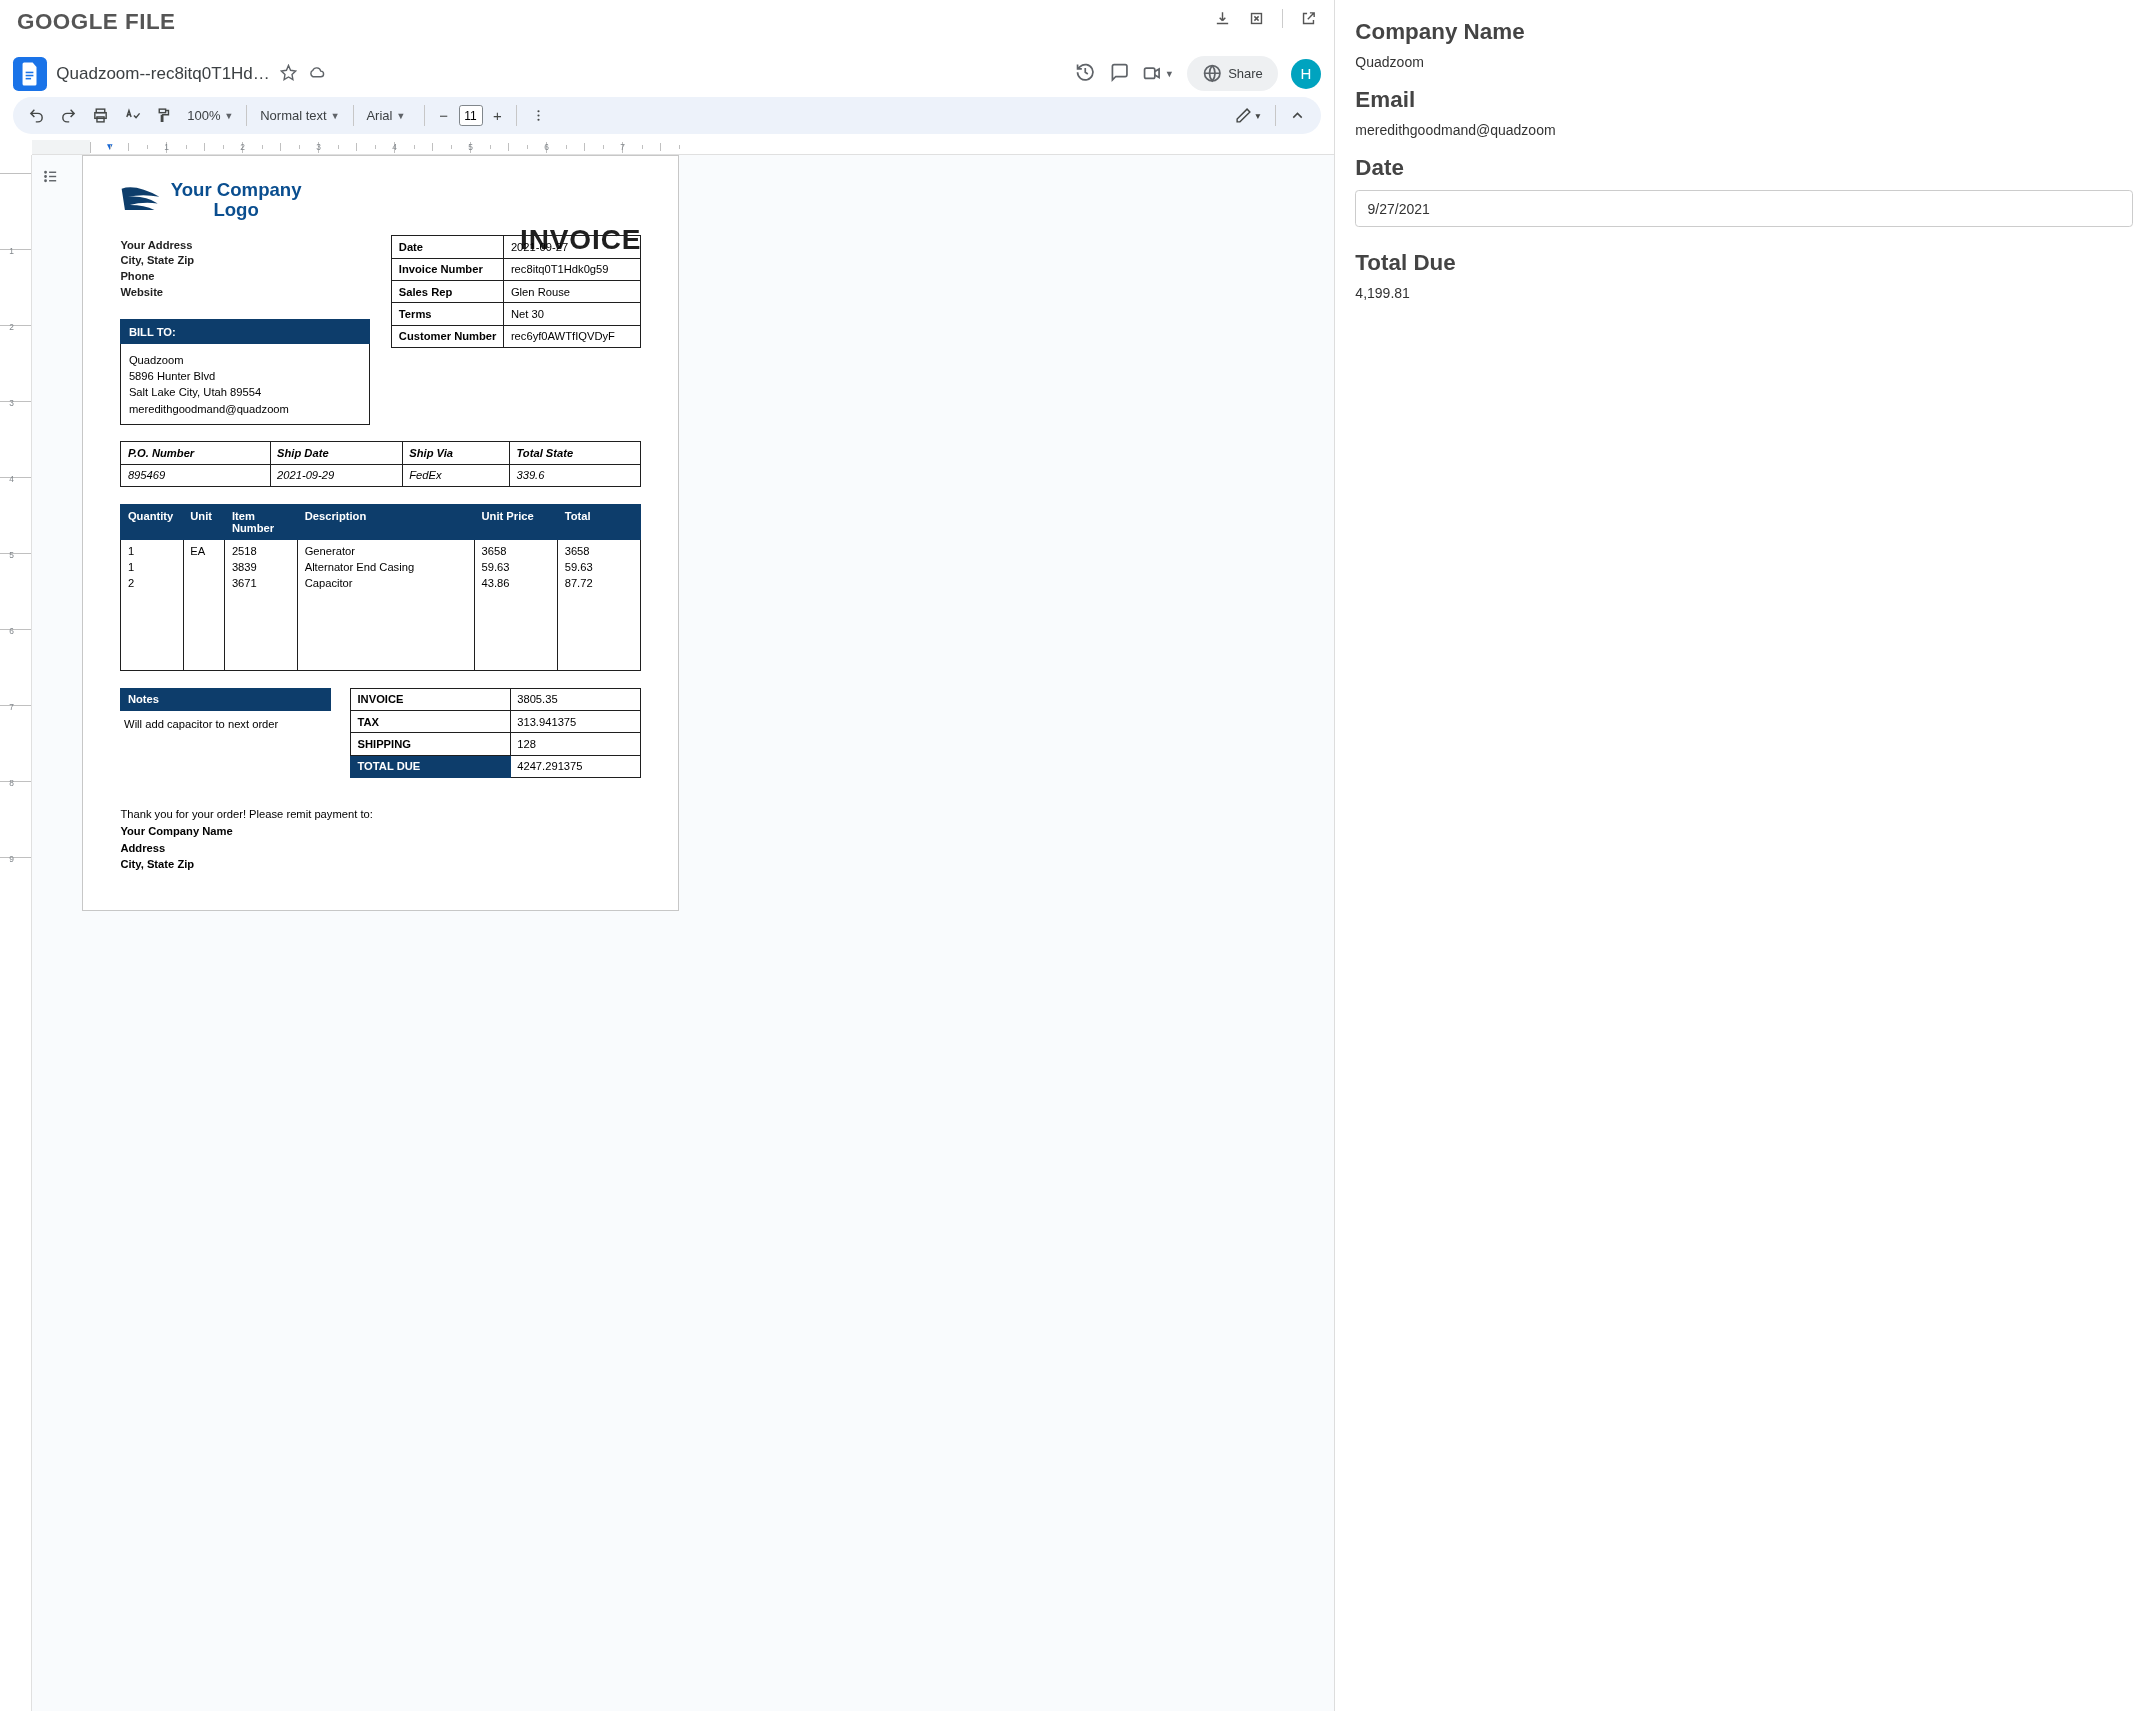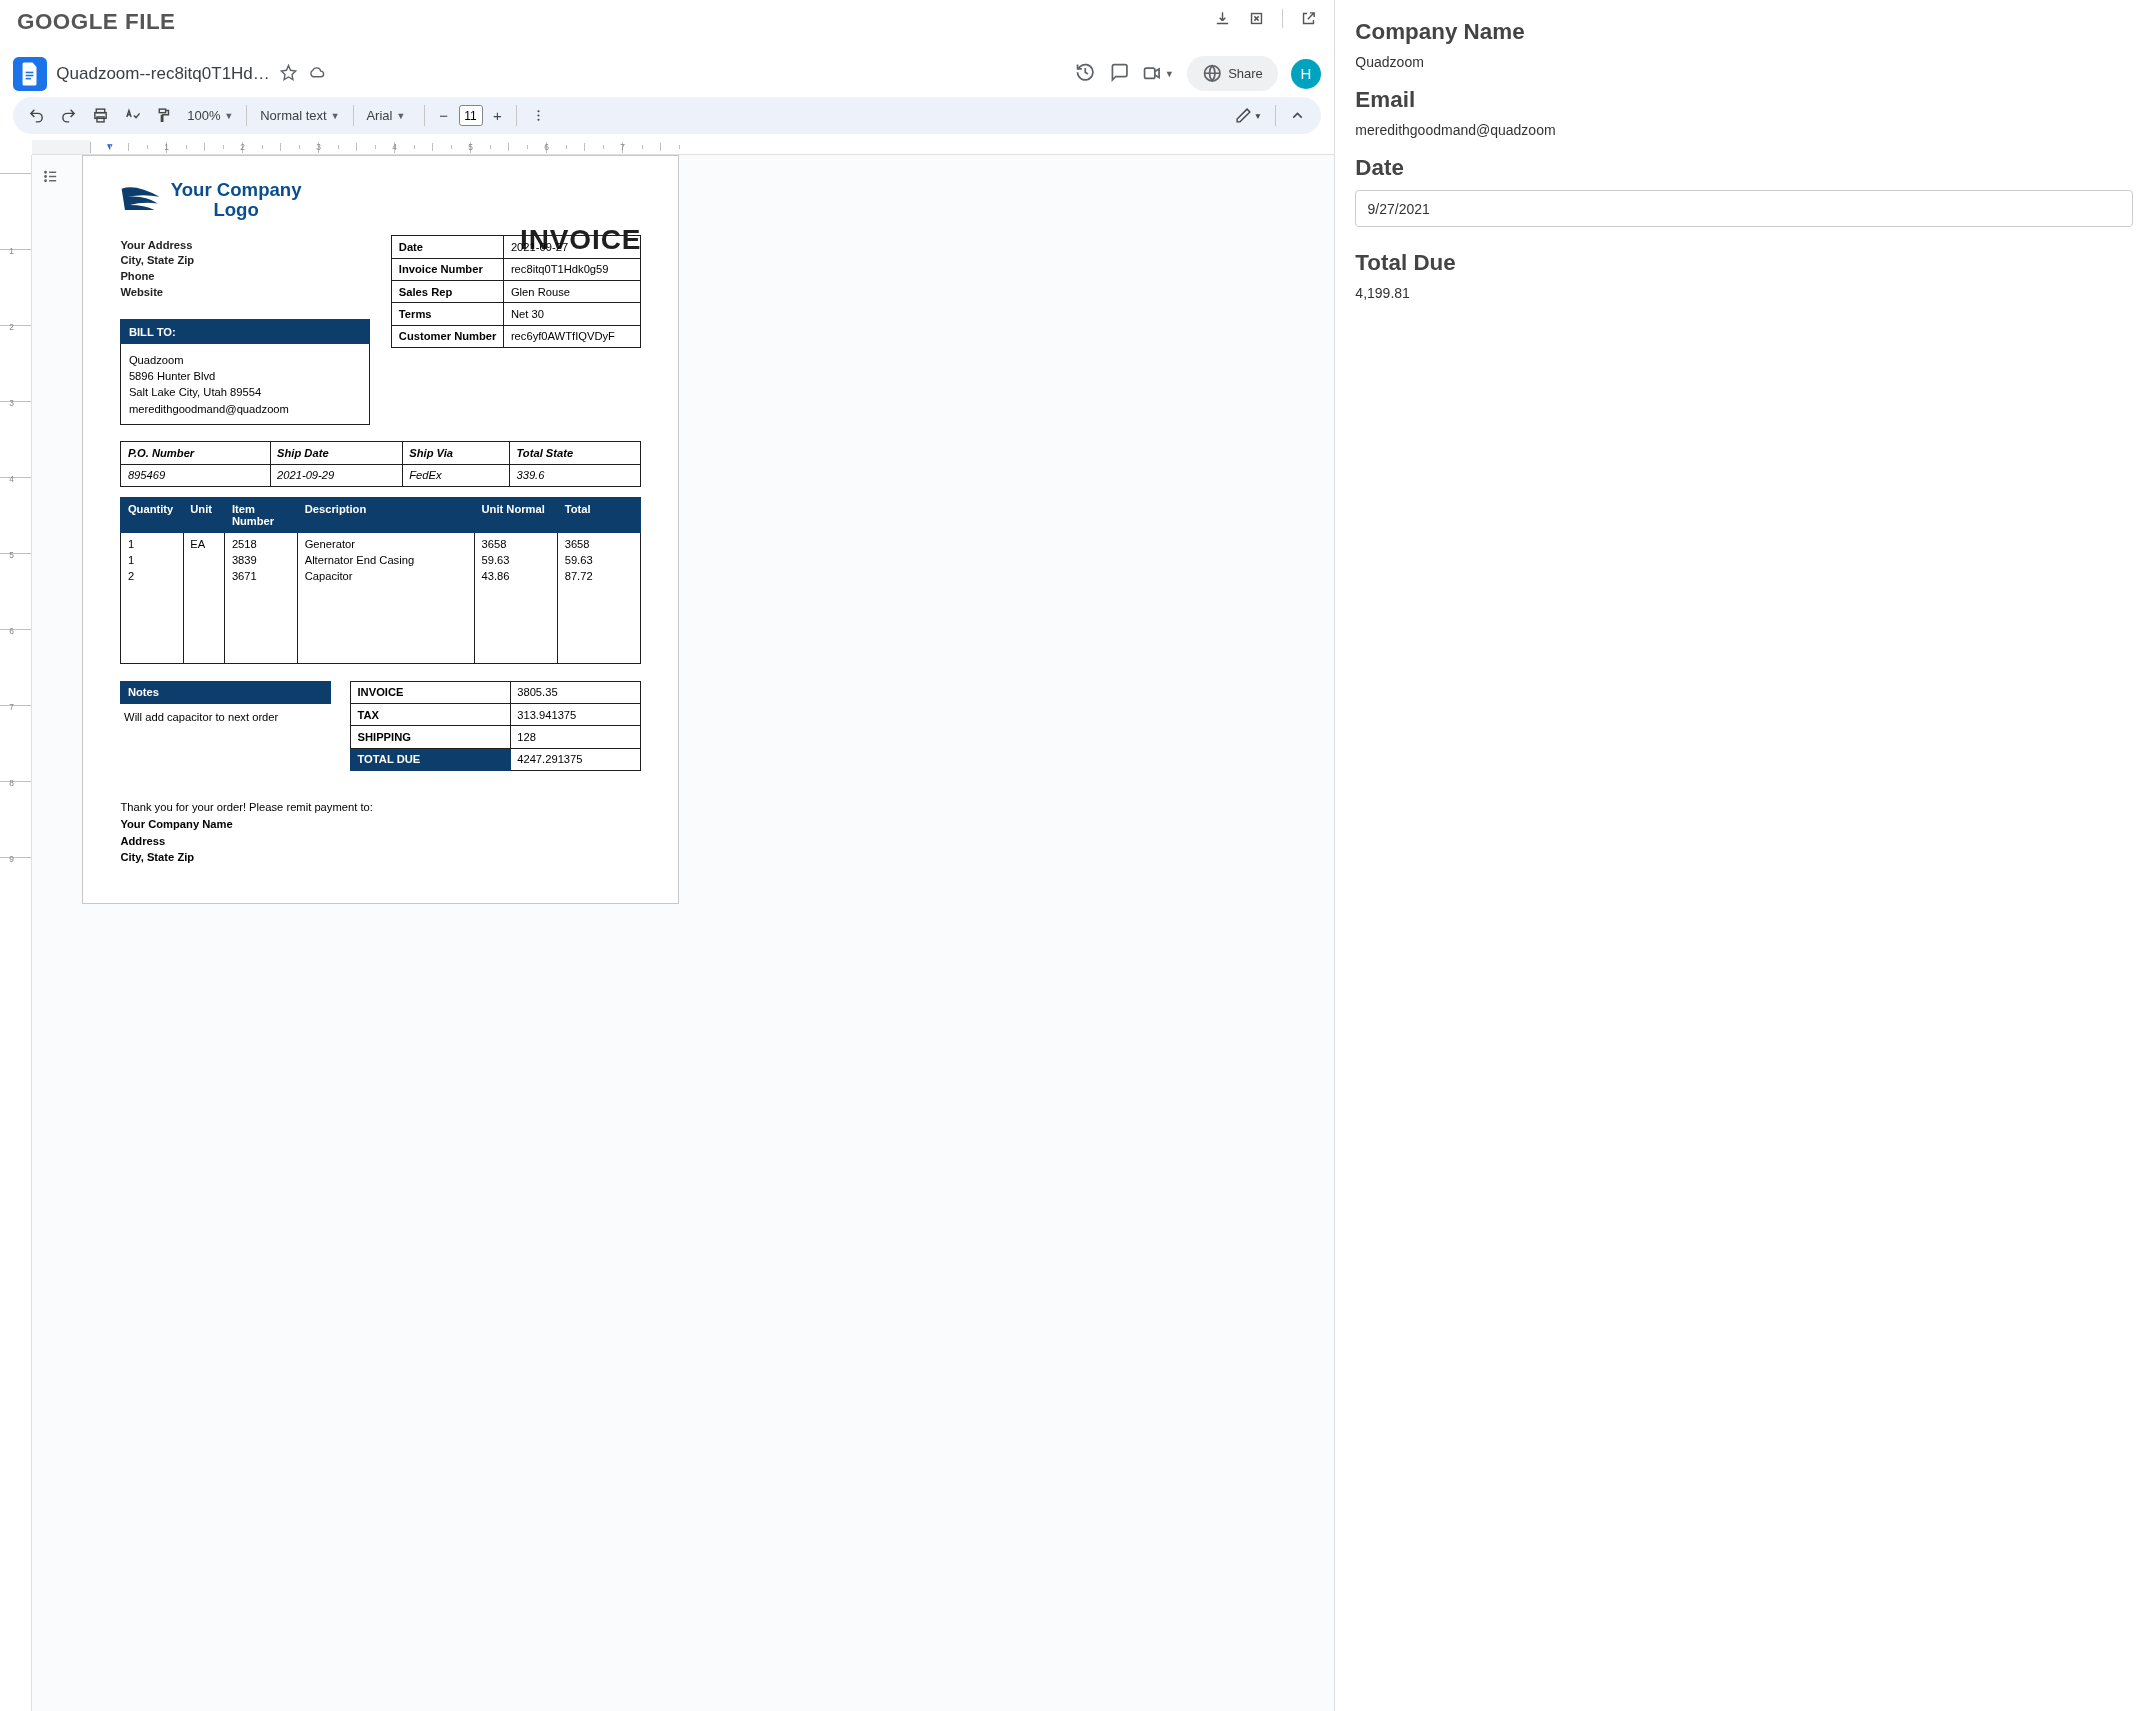--- a/index.html
+++ b/index.html
@@ -84,21 +84,21 @@
   table { border-collapse: collapse; width: 100%; }
   th, td { border: 0.9px solid #1f1f1f; padding: 4.7px 6.5px; font-size: 11.2px; text-align: left; vertical-align: top; }
   .info-table th { font-weight: 700; width: 45%; background: #fff; }
   
   .billto-head { background: #0d3d6b; color: #fff; font-weight: 700; padding: 5.6px 7.5px; font-size: 11.2px; border: 0.9px solid #0d3d6b; }
   .billto-body { border: 0.9px solid #1f1f1f; border-top: none; padding: 7.5px; font-size: 11.2px; line-height: 1.45; }
   
   .ship-table { margin-top: 16px; font-style: italic; }
   .ship-table th { font-weight: 700; }
   
-  .items-table { margin-top: 10px; }
+  .items-table { margin-top: 17px; }
   .items-table thead th { background: #0d3d6b; color: #fff; font-weight: 700; border: 0.9px solid #0d3d6b; font-size: 11.2px; }
   .items-table tbody td { height: 131px; }
   .items-cell { line-height: 1.4; }
   
   .notes-totals { display: flex; gap: 18.6px; margin-top: 17px; }
   .notes-box { width: 42%; }
   .notes-head { background: #0d3d6b; color: #fff; font-weight: 700; padding: 5.6px 7.5px; font-size: 11.2px; }
   .notes-body { padding: 7.5px 3.7px; font-size: 11.2px; }
   .totals-table { width: 58%; margin-left: auto;}
   .totals-table th { font-weight: 700; width: 55%; }
@@ -418,21 +418,21 @@
           </tbody>
             </table>
 
           <table class="items-table">
             <thead>
                 <tr>
               <th style="width:12%">Quantity</th>
               <th style="width:8%">Unit</th>
               <th style="width:14%">Item Number</th>
               <th style="width:34%">Description</th>
-              <th style="width:16%">Unit Normal</th>
+              <th style="width:16%">Unit Price</th>
               <th style="width:16%">Total</th>
             </tr>
               </thead>
             <tbody>
                 <tr>
               <td>
                     <div class="items-cell" style="white-space:pre-line">1
 1
 2</div>
                   </td>

